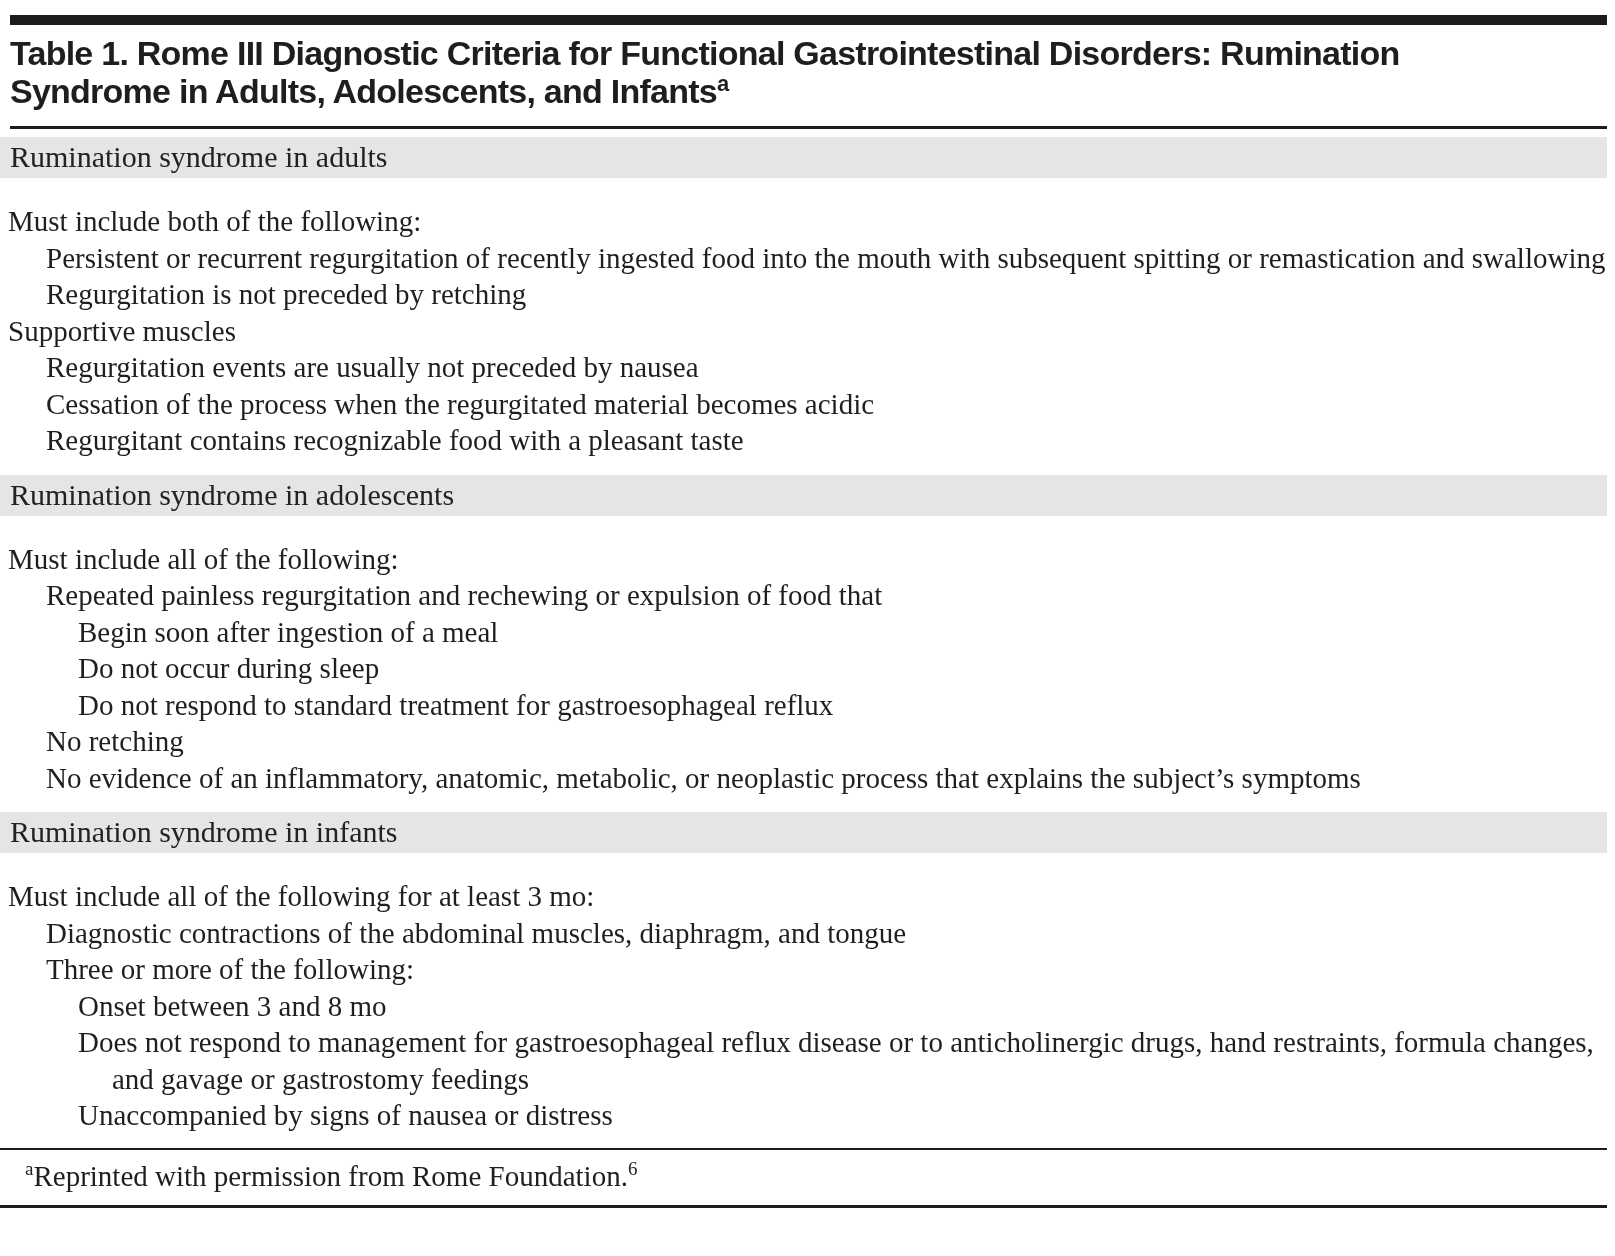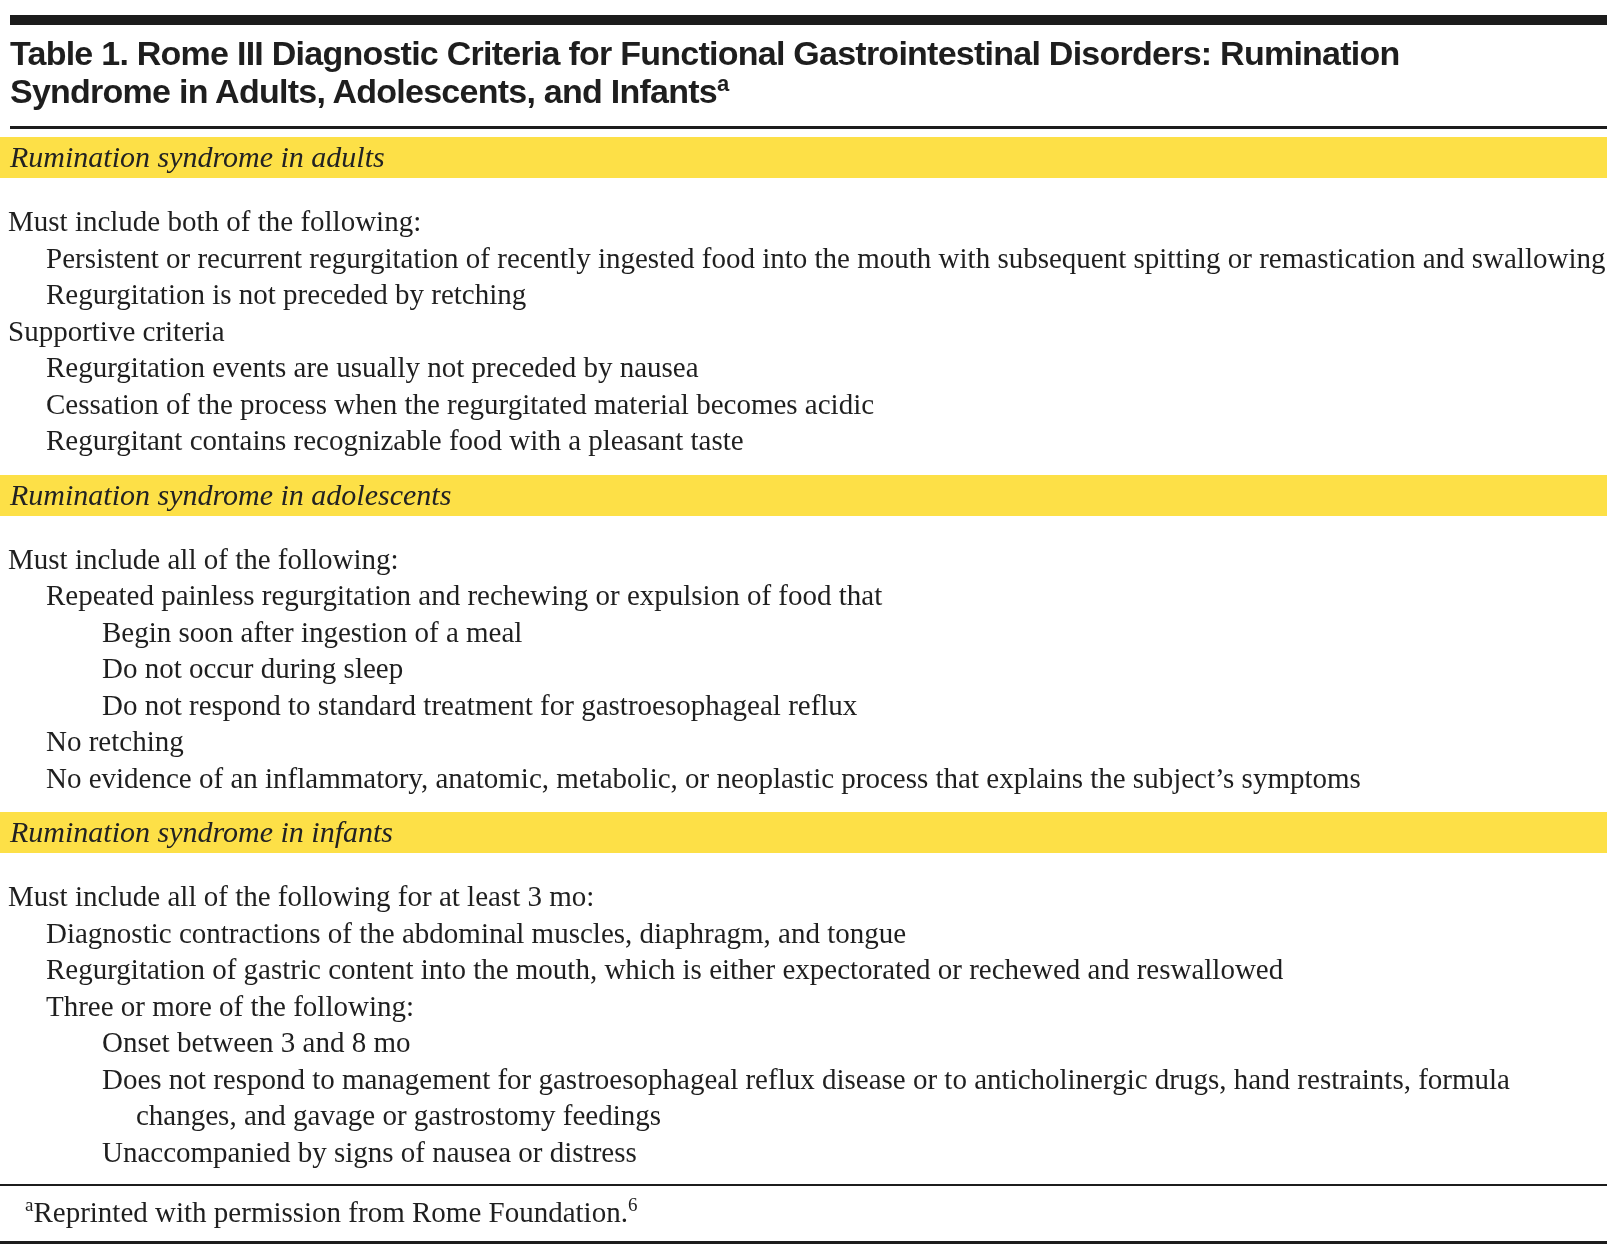--- a/index.html
+++ b/index.html
@@ -24,37 +24,36 @@
     line-height: 38px;
     color: #1e1e1e;
   }
   .title-block sup { font-size: 22px; line-height: 0; }
   .title-rule {
     height: 3px; background: #1c1c1c;
     margin: 9px 8px 0 10px;
   }
 
   .section-header {
-    background: #fde047;
+    background: #e5e5e5;
     margin: 8px 8px 0 0;
     padding: 3px 0 5px 10px;
     font-size: 30px;
     line-height: 33px;
     color: #222222;
-    font-style: italic;
   }
   .rows { padding: 25px 8px 8px 0; }
   .row {
     font-size: 29px;
     line-height: 36.5px;
     color: #1f1f1f;
   }
   .row.i0 { padding-left: 8px; }
   .row.i1 { padding-left: 80px;  text-indent: -34px; }
-  .row.i2 { padding-left: 112px; text-indent: -34px; margin-left: 24px; }
+  .row.i2 { padding-left: 112px; text-indent: -34px; }
 
   .foot-rule-top {
     height: 2px; background: #1c1c1c;
     margin: 6px 8px 0 0;
   }
   .footnote {
     padding: 7px 8px 6px 8px;
     font-size: 29px;
     line-height: 38px;
     color: #1f1f1f;
@@ -77,21 +76,21 @@
 
   <div class="title-rule"></div>
 
   <div id="sections-root">
   <div class="section">
     <div class="section-header">Rumination syndrome in adults</div>
     <div class="rows">
           <div class="row i0">Must include both of the following:</div>
           <div class="row i1">Persistent or recurrent regurgitation of recently ingested food into the mouth with subsequent spitting or remastication and swallowing</div>
           <div class="row i1">Regurgitation is not preceded by retching</div>
-          <div class="row i0">Supportive criteria</div>
+          <div class="row i0">Supportive muscles</div>
           <div class="row i1">Regurgitation events are usually not preceded by nausea</div>
           <div class="row i1">Cessation of the process when the regurgitated material becomes acidic</div>
           <div class="row i1">Regurgitant contains recognizable food with a pleasant taste</div>
         </div>
   </div>
 
   <div class="section">
     <div class="section-header">Rumination syndrome in adolescents</div>
     <div class="rows">
           <div class="row i0">Must include all of the following:</div>
@@ -102,21 +101,20 @@
           <div class="row i1">No retching</div>
           <div class="row i1">No evidence of an inflammatory, anatomic, metabolic, or neoplastic process that explains the subject’s symptoms</div>
         </div>
   </div>
 
   <div class="section">
     <div class="section-header">Rumination syndrome in infants</div>
     <div class="rows">
           <div class="row i0">Must include all of the following for at least 3 mo:</div>
           <div class="row i1">Diagnostic contractions of the abdominal muscles, diaphragm, and tongue</div>
-          <div class="row i1">Regurgitation of gastric content into the mouth, which is either expectorated or rechewed and reswallowed</div>
           <div class="row i1">Three or more of the following:</div>
           <div class="row i2">Onset between 3 and 8 mo</div>
           <div class="row i2">Does not respond to management for gastroesophageal reflux disease or to anticholinergic drugs, hand restraints, formula changes, and gavage or gastrostomy feedings</div>
           <div class="row i2">Unaccompanied by signs of nausea or distress</div>
         </div>
   </div>
 </div>
 
   <div class="foot-rule-top"></div>
 

